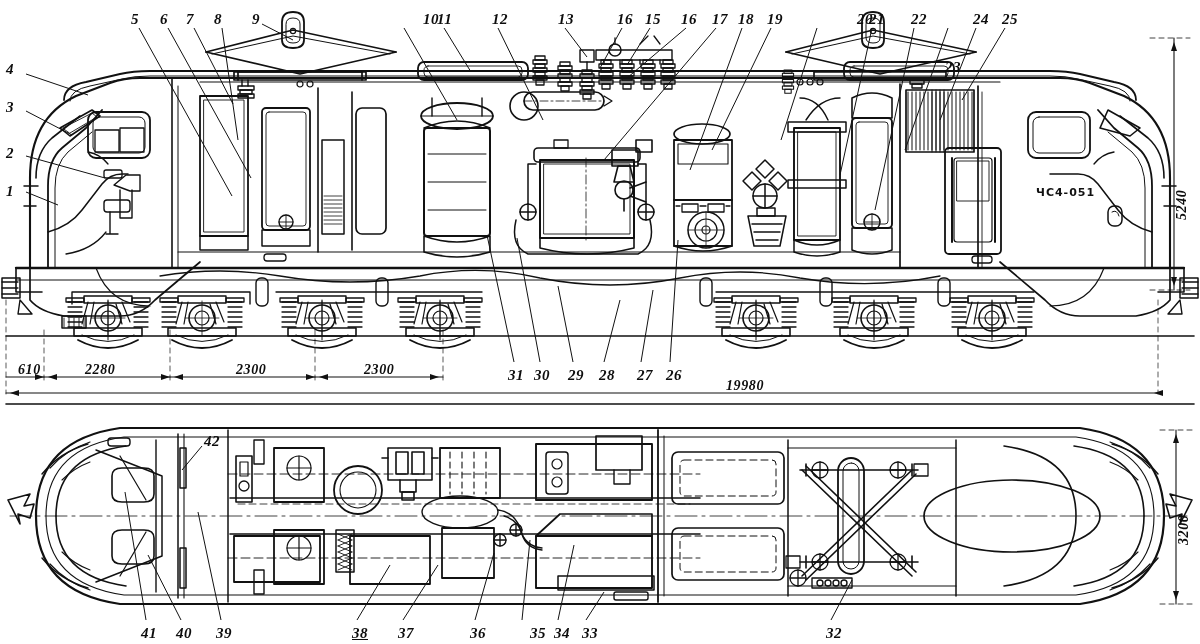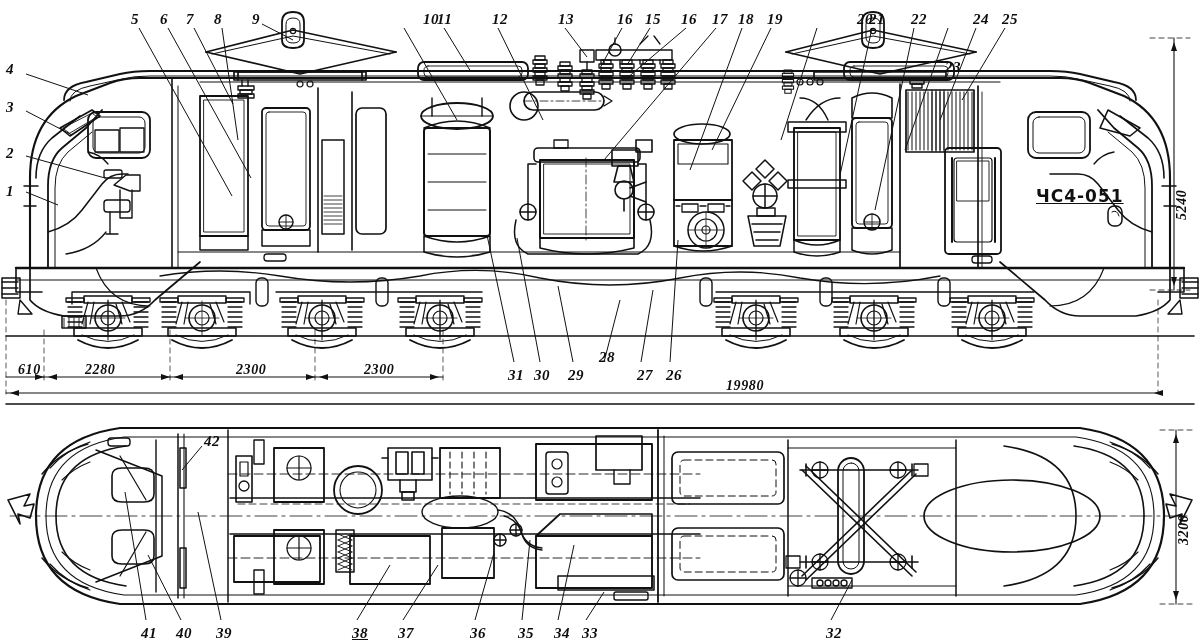--- a/index.html
+++ b/index.html
@@ -32,25 +32,24 @@
     letter-spacing:.6px;
   }
   .dim.vert{
     transform-origin:left top;
     transform:rotate(-90deg);
   }
   .plate{
     position:absolute;
     font-family:"DejaVu Sans",sans-serif;
     font-weight:700;
-    font-size:17px;
+    font-size:11px;
     letter-spacing:1px;
     color:#111;
     white-space:nowrap;
-    text-decoration:underline;
   }
 </style>
 </head>
 <body>
 
 <div id="stage">
 
   <svg viewBox="0 0 1200 644">
     <defs>
       <g id="wheelset">
@@ -678,31 +677,31 @@
       <div class="callout" style="left: 945px; top: 12px; margin-top: 48px;">23</div>
       <div class="callout" style="left: 973px; top: 12px;">24</div>
       <div class="callout" style="left: 1002px; top: 12px;">25</div>
       <div class="callout" style="left: 6px; top: 62px;">4</div>
       <div class="callout" style="left: 6px; top: 100px;">3</div>
       <div class="callout" style="left: 6px; top: 146px;">2</div>
       <div class="callout" style="left: 6px; top: 184px;">1</div>
       <div class="callout" style="left: 508px; top: 368px;">31</div>
       <div class="callout" style="left: 534px; top: 368px;">30</div>
       <div class="callout" style="left: 568px; top: 368px;">29</div>
-      <div class="callout" style="left: 599px; top: 350px;">28</div>
+      <div class="callout" style="left: 599px; top: 368px;">28</div>
       <div class="callout" style="left: 637px; top: 368px;">27</div>
       <div class="callout" style="left: 666px; top: 368px;">26</div>
       <div class="callout" style="left: 204px; top: 434px;">42</div>
       <div class="callout" style="left: 141px; top: 626px;">41</div>
       <div class="callout" style="left: 176px; top: 626px;">40</div>
       <div class="callout" style="left: 216px; top: 626px;">39</div>
       <div class="callout" style="left: 352px; top: 626px; text-decoration: underline;">38</div>
       <div class="callout" style="left: 398px; top: 626px;">37</div>
       <div class="callout" style="left: 470px; top: 626px;">36</div>
-      <div class="callout" style="left: 518px; top: 626px;">35</div>
+      <div class="callout" style="left: 530px; top: 626px;">35</div>
       <div class="callout" style="left: 554px; top: 626px;">34</div>
       <div class="callout" style="left: 582px; top: 626px;">33</div>
       <div class="callout" style="left: 826px; top: 626px;">32</div>
     </div>
 
   <div id="dims">
       <div class="dim" style="left: 18px; top: 362px;">610</div>
       <div class="dim" style="left: 85px; top: 362px;">2280</div>
       <div class="dim" style="left: 236px; top: 362px;">2300</div>
       <div class="dim" style="left: 364px; top: 362px;">2300</div>

